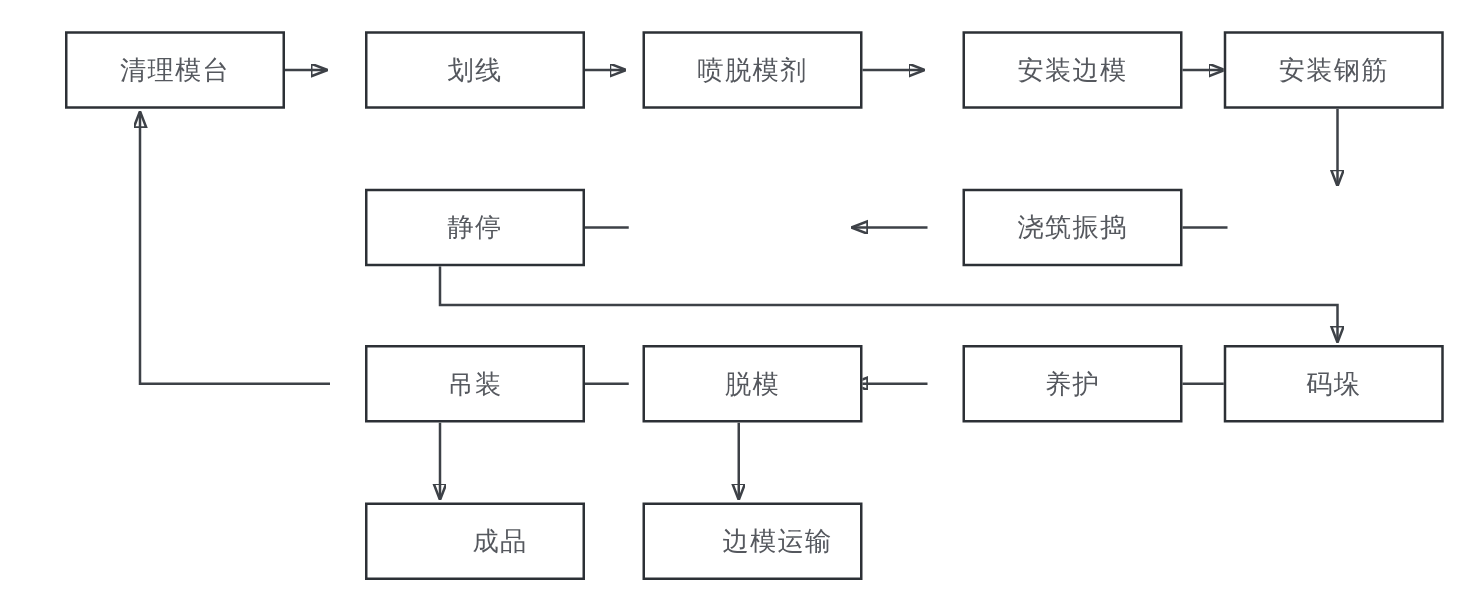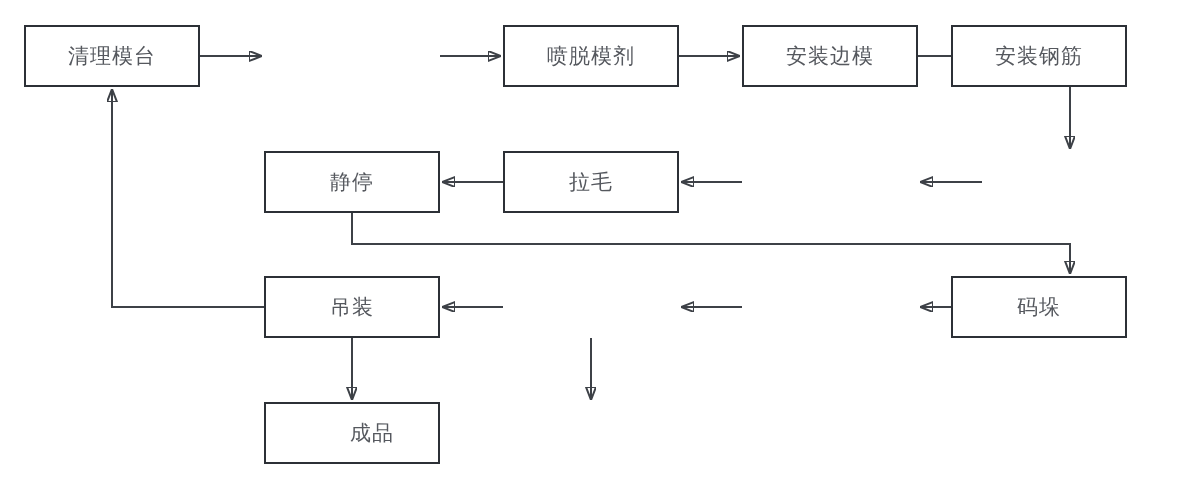--- a/index.html
+++ b/index.html
@@ -23,25 +23,26 @@
     border: 2px solid #2c3036;
     background: #ffffff;
     display: flex;
     align-items: center;
     justify-content: center;
     font-size: 21px;
     color: #55585e;
     letter-spacing: 1px;
     white-space: nowrap;
     z-index: 2;
+    margin-left: 28px;
   }
   
   .c1 { left: 24px; }
   .c2 { left: 264px; }
-  .c3 { left: 503px; }
+  .c3 { left: 486px; }
   .c4 { left: 742px; font-family: Liberation Mono, monospace; }
   .c5 { left: 951px; }
   
   .r1 { top: 25px; }
   .r2 { top: 151px; }
   .r3 { top: 276px; }
   .r4 { top: 402px; padding-left: 40px; }
   #edges {
     position: absolute;
     left: 0;
@@ -83,25 +84,29 @@
     <path d="M742,307 L682,307" marker-end="url(#arrow)"></path>
     <path d="M503,307 L443,307" marker-end="url(#arrow)"></path>
 
     <path d="M264,307 L112,307 L112,90" marker-end="url(#arrow)"></path>
 
     <path d="M352,338 L352,399" marker-end="url(#arrow)"></path>
     <path d="M591,338 L591,399" marker-end="url(#arrow)"></path>
   </svg>
 
   <div class="node c1 r1">清理模台</div>
+  <div class="node c2 r1">划线</div>
   <div class="node c3 r1">喷脱模剂</div>
   <div class="node c4 r1">安装边模</div>
   <div class="node c5 r1">安装钢筋</div>
 
-  <div class="node c3 r2">拉毛</div>
+  <div class="node c4 r2">浇筑振捣</div>
   <div class="node c5 r3">码垛</div>
 
   <div class="node c2 r2">静停</div>
+  <div class="node c4 r3">养护</div>
+  <div class="node c3 r3">脱模</div>
   <div class="node c2 r3">吊装</div>
 
   <div class="node c2 r4">成品</div>
+  <div class="node c3 r4">边模运输</div>
 
 </div>
 
 </body></html>

